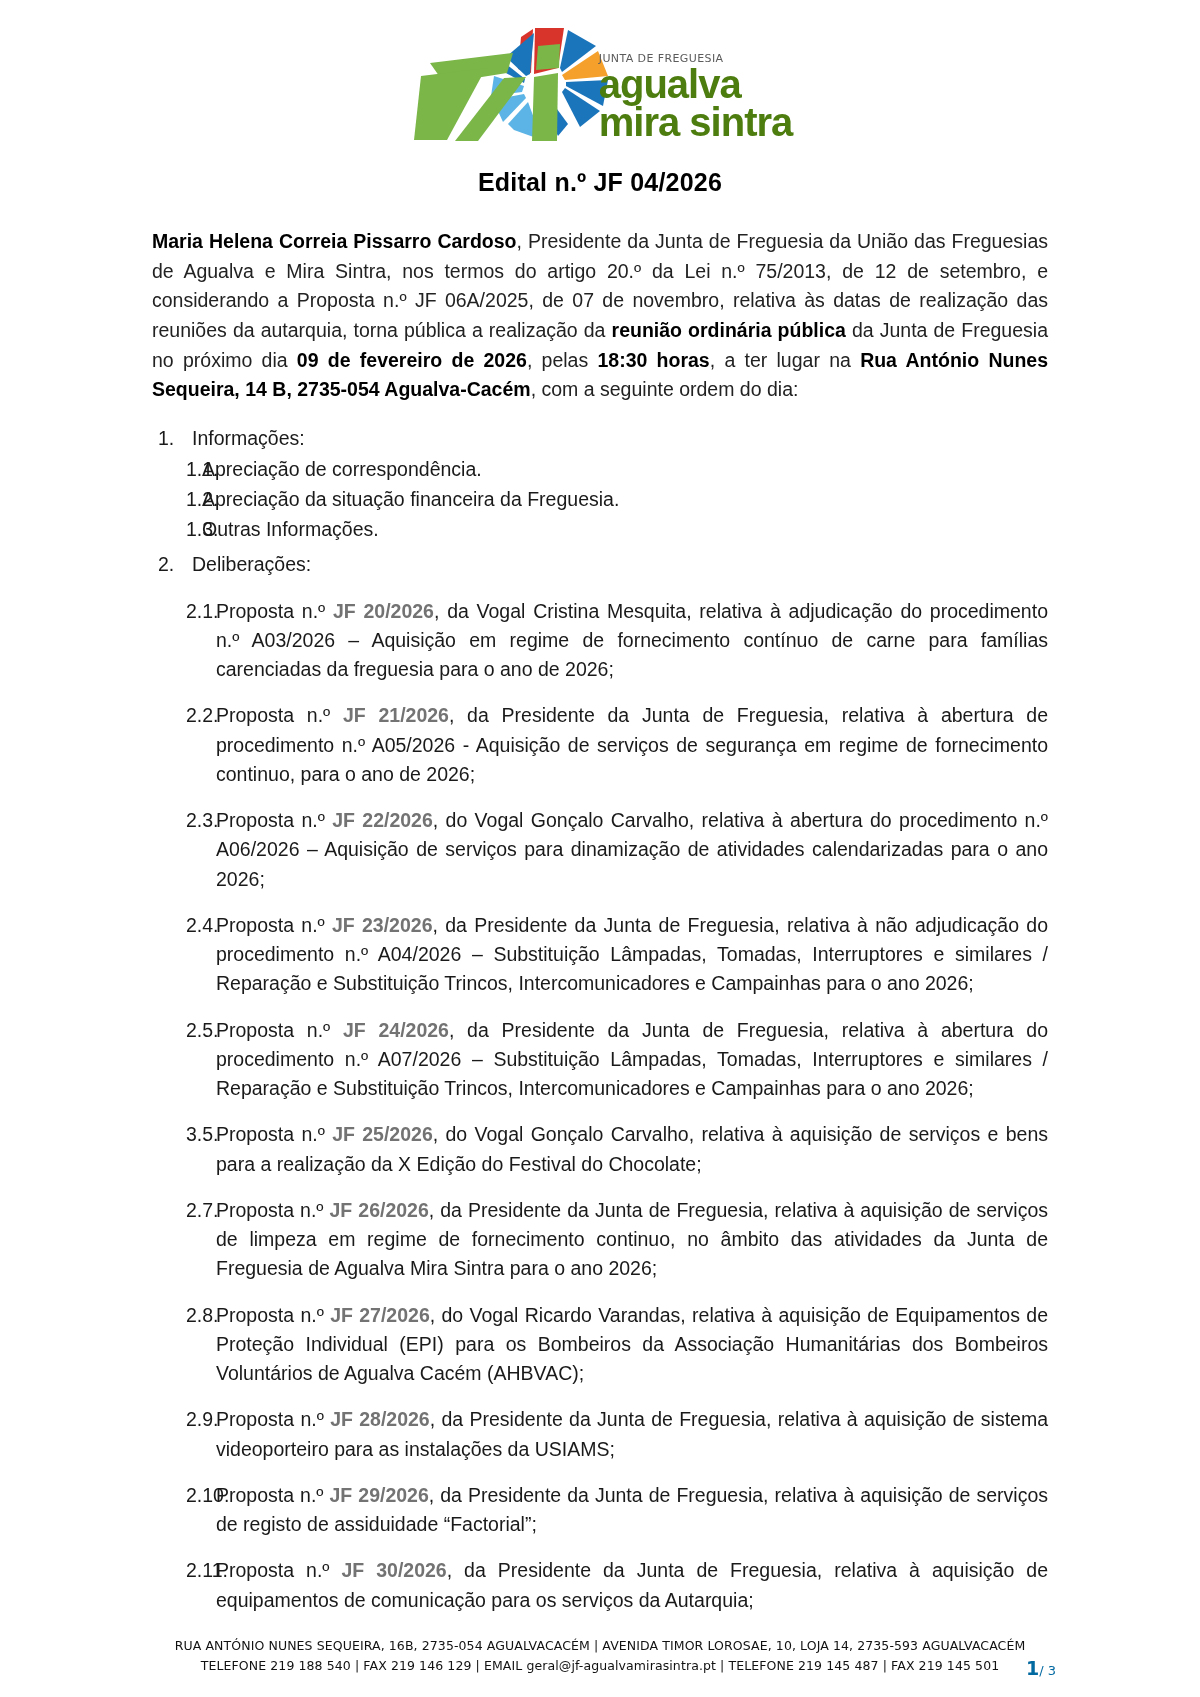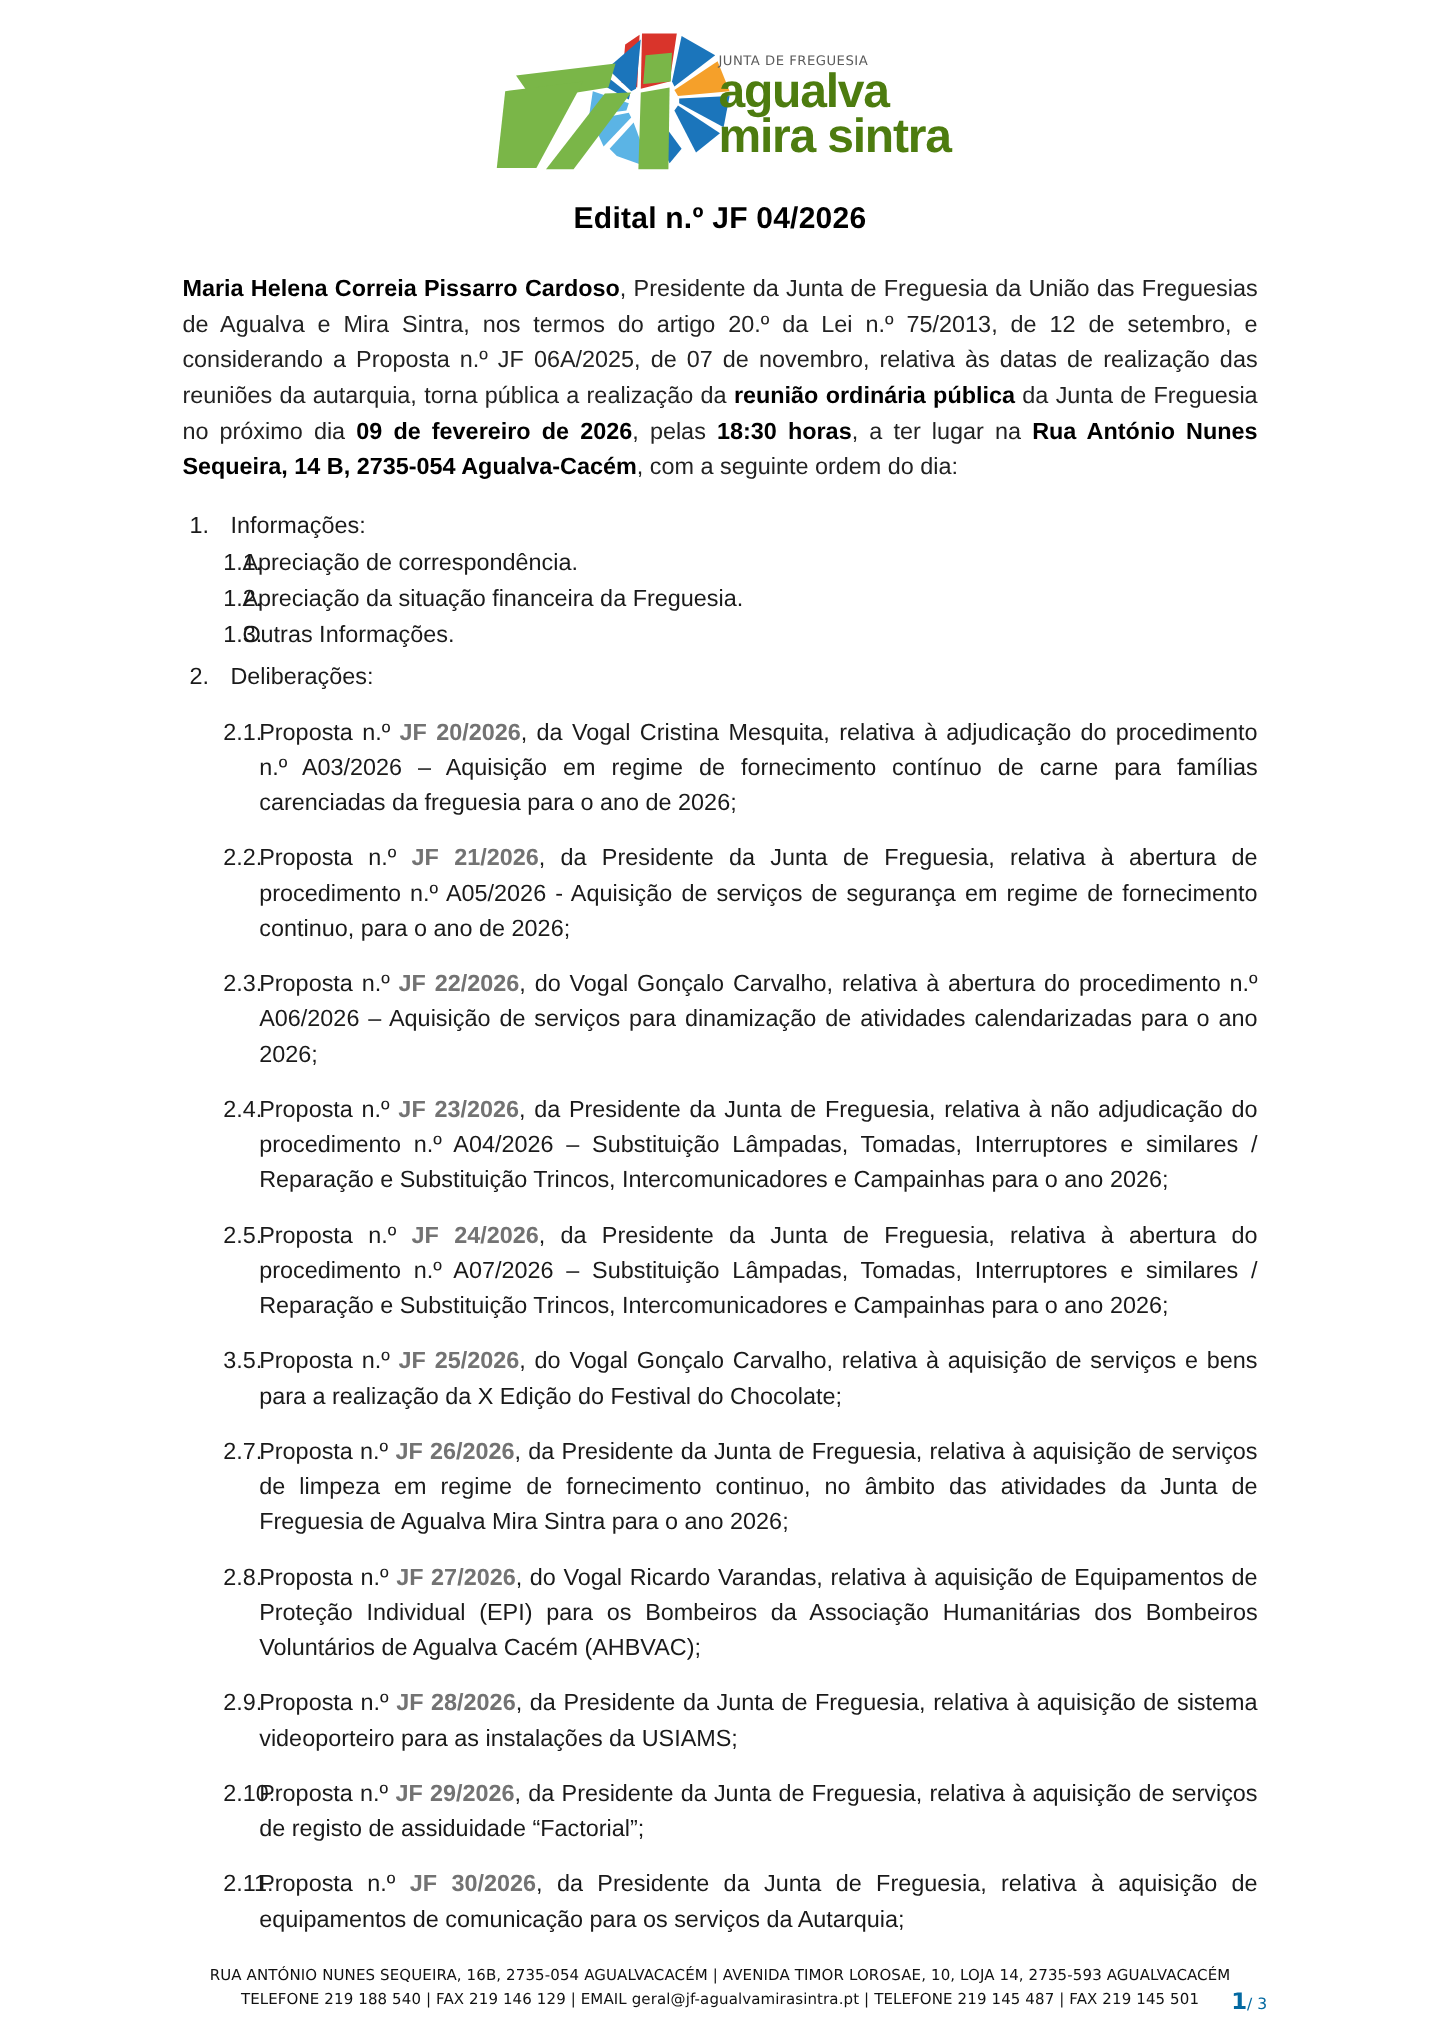--- a/index.html
+++ b/index.html
@@ -26,21 +26,21 @@
 
   
   .header {
     padding-top: 24px;
     display: flex;
     justify-content: center;
     align-items: flex-start;
   }
   .logo-block {
     display: flex;
-    align-items: center;
+    align-items: flex-end;
     gap: 4px;
   }
   .logo-mark {
     width: 215px;
     height: 118px;
     display: block;
   }
   .logo-words {
     margin-left: -28px;
     margin-top: 14px;

